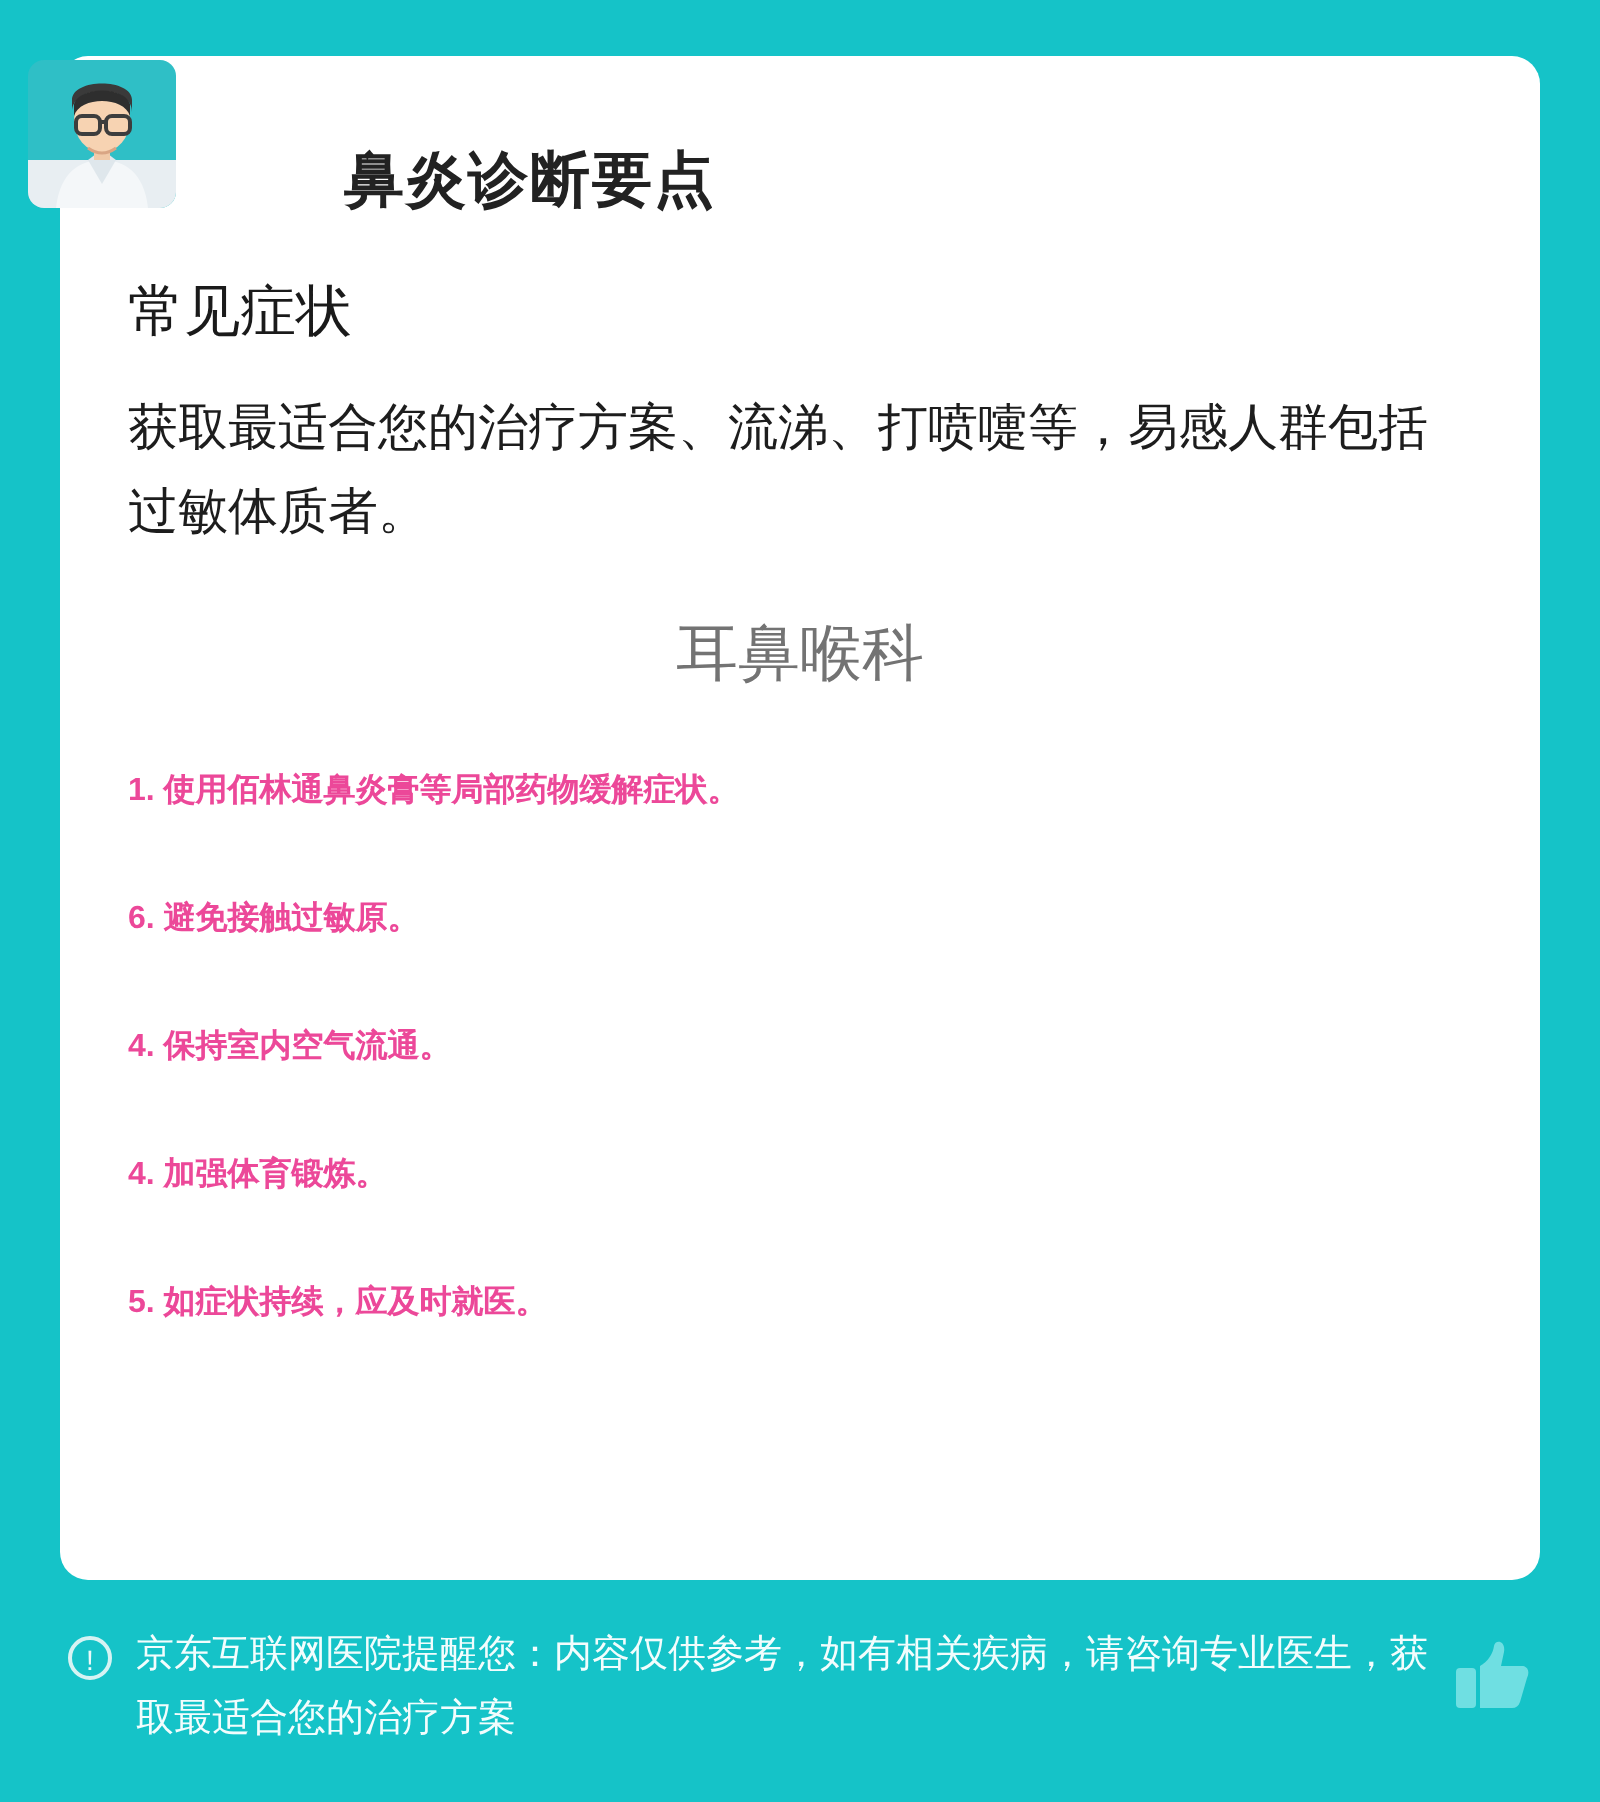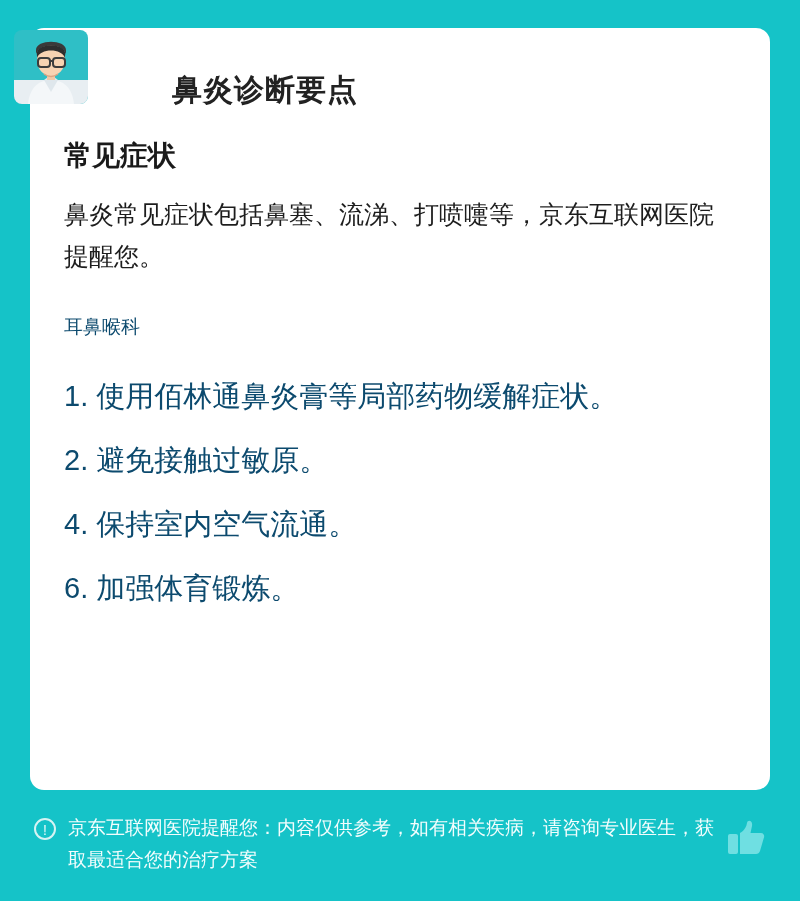--- a/index.html
+++ b/index.html
@@ -41,46 +41,48 @@
   }
   .title {
     font-size: 30px;
     font-weight: bold;
     color: #222222;
     margin: 8px 0 26px 108px;
     letter-spacing: 1px;
   }
   h2.section {
     font-size: 28px;
-    font-weight: bold;
+    font-weight: normal;
     color: #1a1a1a;
     margin: 0 0 18px 0;
   }
   .body-text {
     font-size: 25px;
     color: #1d1d1d;
     line-height: 42px;
     margin: 0 0 30px 0;
   }
   .dept {
-    font-size: 19px;
-    color: #0c4a6e;
+    font-size: 31px;
+    color: #737373;
     line-height: 40px;
     margin: 0 0 30px 0;
+    text-align: center;
   }
   ol.points {
     list-style: none;
     margin: 0;
     padding: 0;
   }
   ol.points li {
-    font-size: 29px;
-    color: #0c4a6e;
+    font-size: 16px;
+    color: #ec4899;
     line-height: 38px;
     margin: 0 0 26px 0;
+    font-weight: bold;
   }
   .footer {
     display: flex;
     align-items: flex-start;
     margin: 22px 4px 0 4px;
   }
   .footer-icon {
     flex: 0 0 auto;
     width: 22px;
     height: 22px;
@@ -126,30 +128,31 @@
       <line x1="36" y1="31" x2="39" y2="31" stroke="#3d3d3d" stroke-width="2"></line>
       <path d="M30 44 q7 5 14 0" stroke="#d9a584" stroke-width="1.5" fill="none"></path>
     </svg>
   </div>
 
   <div class="card">
 
     <div class="title">鼻炎诊断要点</div>
 
     <h2 class="section">常见症状</h2>
-    <p class="body-text">鼻炎常见症状包括鼻塞、流涕、打喷嚏等，京东互联网医院提醒您。</p>
+    <p class="body-text">获取最适合您的治疗方案、流涕、打喷嚏等，易感人群包括过敏体质者。</p>
 
     <p class="dept">耳鼻喉科</p>
 
 
     <ol class="points">
       <li>1. 使用佰林通鼻炎膏等局部药物缓解症状。</li>
-      <li>2. 避免接触过敏原。</li>
+      <li>6. 避免接触过敏原。</li>
       <li>4. 保持室内空气流通。</li>
-      <li>6. 加强体育锻炼。</li>
+      <li>4. 加强体育锻炼。</li>
+      <li>5. 如症状持续，应及时就医。</li>
     </ol>
 
   </div>
 
   <div class="footer">
     <div class="footer-icon">!</div>
     <div class="footer-text">京东互联网医院提醒您：内容仅供参考，如有相关疾病，请咨询专业医生，获取最适合您的治疗方案</div>
     <div class="thumb">
       <svg viewBox="0 0 40 40" width="40" height="40" aria-hidden="true">
         <rect x="2" y="16" width="10" height="20" rx="2" fill="#6fdfe2"></rect>

